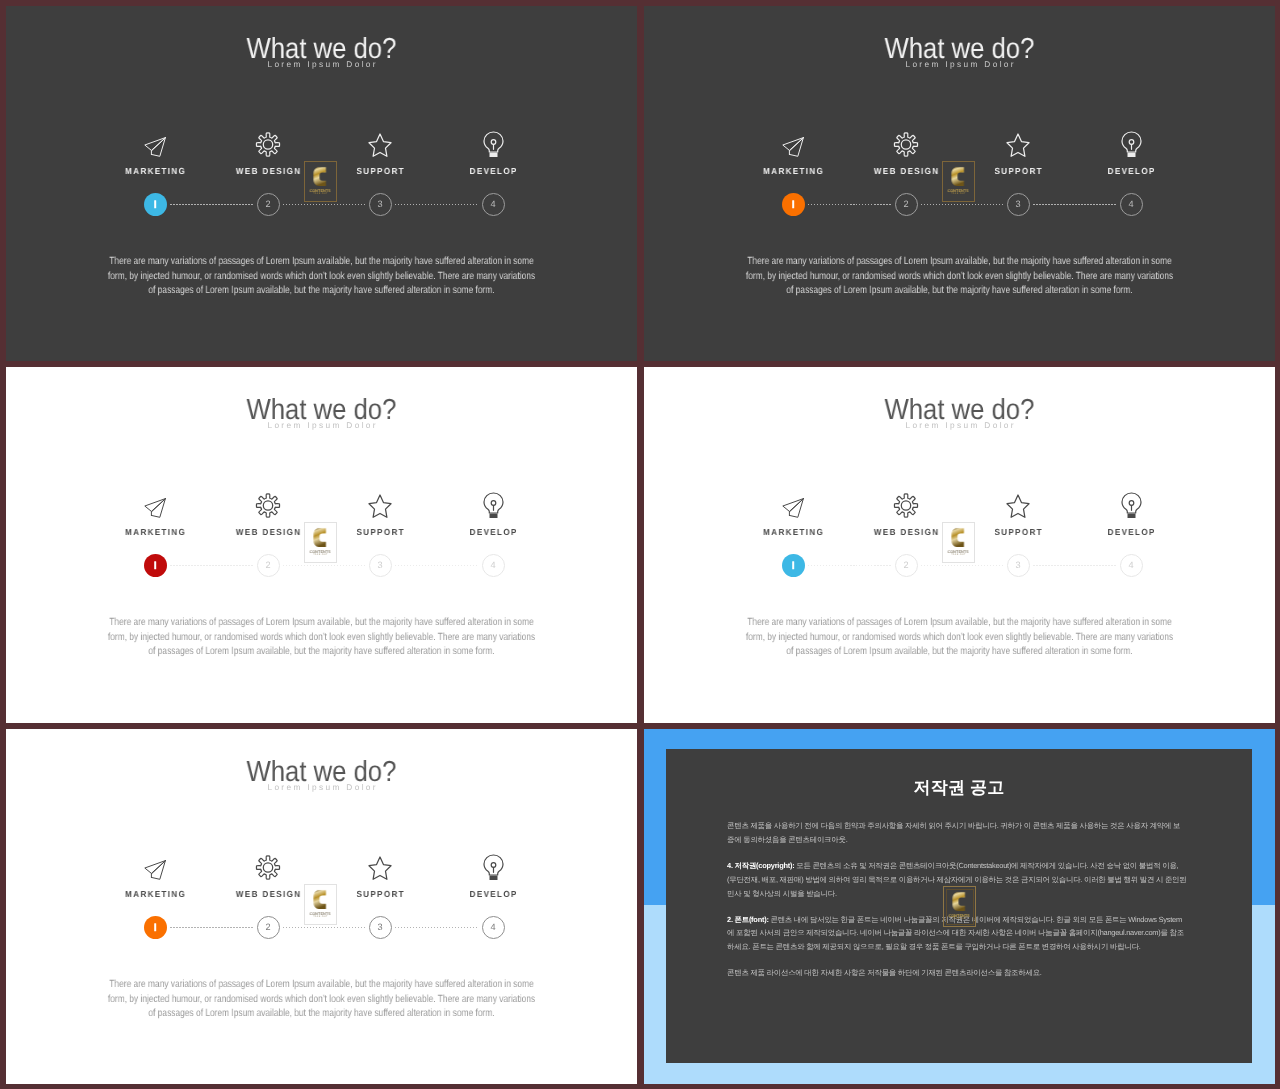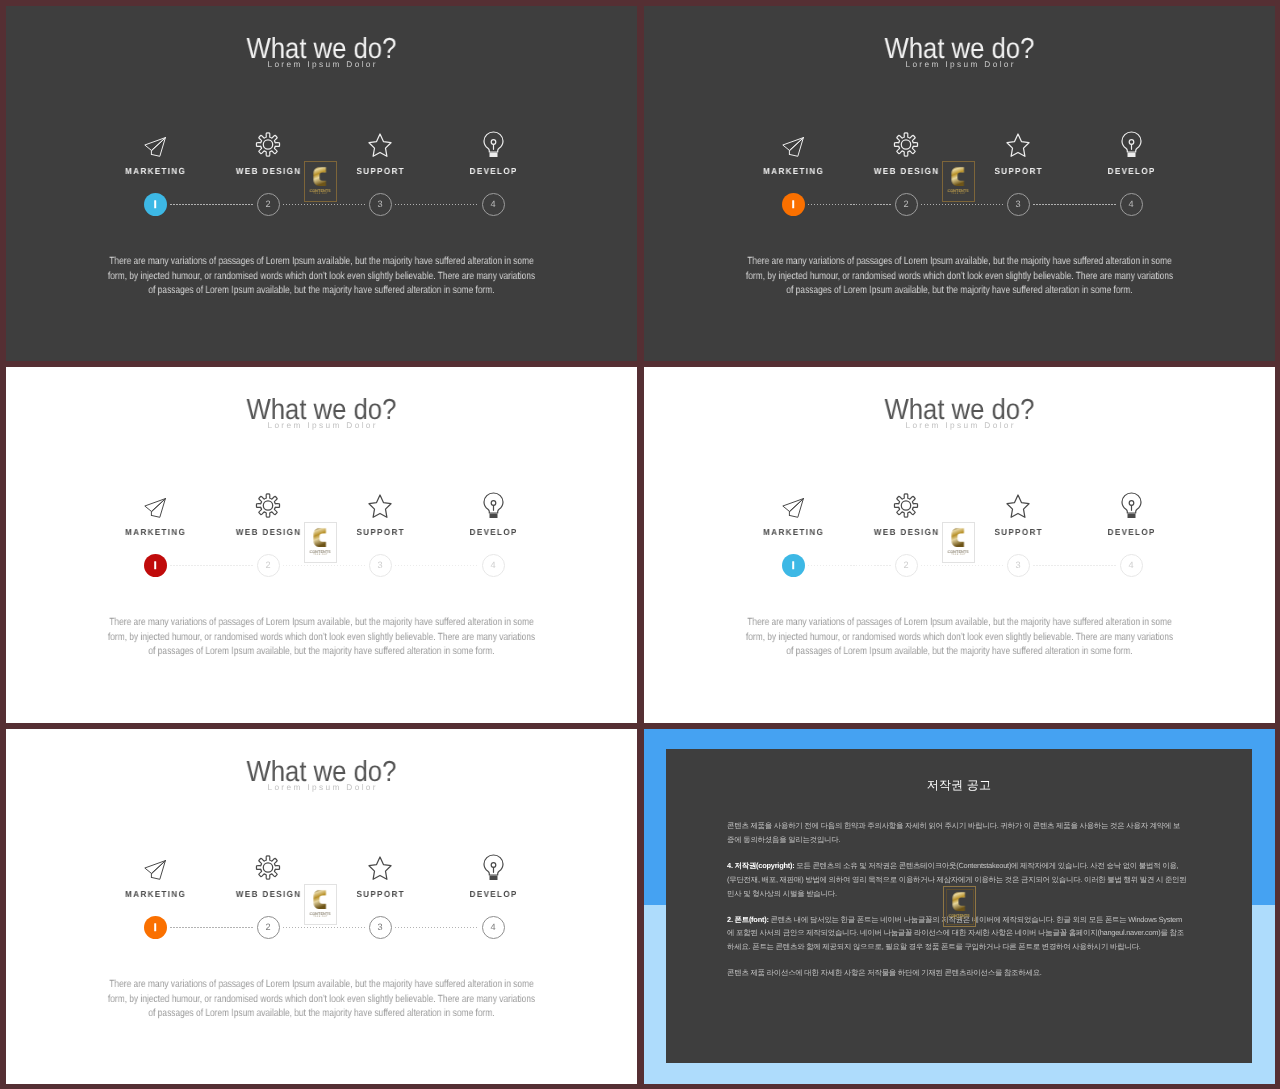--- a/index.html
+++ b/index.html
@@ -67,21 +67,21 @@
   .logo .cwrap{line-height:0;}
   .logo .vh{position:absolute;width:1px;height:1px;overflow:hidden;clip:rect(0,0,0,0);}
   .logo .nm{font-weight:bold;line-height:1;white-space:nowrap;transform:scaleX(.95);will-change:transform;}
   .logo .tg{line-height:1;white-space:nowrap;will-change:opacity;}
 
   
   .cpT{position:absolute;left:0;top:0;right:0;height:176px;background:#45a2f2;}
   .cpB{position:absolute;left:0;top:176px;right:0;bottom:0;background:#aedcfc;}
   .cpCard{position:absolute;left:22px;top:20px;right:23px;bottom:21px;background:#3e3e3e;}
   .cpTitle{position:absolute;left:0;right:0;top:30px;text-align:center;color:#ffffff;will-change:opacity;
-           font-size:12px;font-weight:normal;letter-spacing:.2px;line-height:1;}
+           font-size:17px;font-weight:bold;letter-spacing:.2px;line-height:1;}
   .cpBody{position:absolute;left:61px;right:65px;top:70px;color:#c6c6c6;will-change:opacity;
           font-size:7.45px;line-height:13.85px;letter-spacing:-0.25px;}
   .cpBody p{margin:0 0 12.2px 0;}
   .cpBody b{color:#ffffff;font-weight:bold;}
 </style>
 </head>
 <body>
 
 <div class="grid">
 <div class="slide dark">
@@ -503,21 +503,21 @@
         </div>
       </div>
 <div class="para">There are many variations of passages of Lorem Ipsum available, but the majority have suffered alteration in some form, by injected humour, or randomised words which don’t look even slightly believable. There are many variations of passages of Lorem Ipsum available, but the majority have suffered alteration in some form.</div>
 </div>
 <div class="slide">
 <div class="cpT"></div>
 <div class="cpB"></div>
 <div class="cpCard">
 <div class="cpTitle">저작권 공고</div>
 <div class="cpBody">
-<p>콘텐츠 제품을 사용하기 전에 다음의 한약과 주의사항을 자세히 읽어 주시기 바랍니다. 귀하가 이 콘텐츠 제품을 사용하는 것은 사용자 계약에 보증에 동의하셨음을 알리는것입니다.</p>
+<p>콘텐츠 제품을 사용하기 전에 다음의 한약과 주의사항을 자세히 읽어 주시기 바랍니다. 귀하가 이 콘텐츠 제품을 사용하는 것은 사용자 계약에 보증에 동의하셨음을 콘텐츠테이크아웃.</p>
 <p><b>4. 저작권(copyright):</b><span> 모든 콘텐츠의 소유 및 저작권은 콘텐츠테이크아웃(Contentstakeout)에 제작자에게 있습니다. 사전 승낙 없이 불법적 이용, (무단전재, 배포, 재판매) 방법에 의하여 영리 목적으로 이용하거나 제삼자에게 이용하는 것은 금지되어 있습니다. 이러한 불법 행위 발견 시 준인된 민사 및 형사상의 시벌을 받습니다.</span></p>
 <p><b>2. 폰트(font):</b><span> 콘텐츠 내에 담서있는 한글 폰트는 네이버 나눔글꼴의 저작권은 네이버에 제작되었습니다. 한글 외의 모든 폰트는 Windows System에 포함된 사서의 금안으 제작되었습니다. 네이버 나눔글꼴 라이선스에 대한 자세한 사항은 네이버 나눔글꼴 홈페이지(hangeul.naver.com)를 참조하세요. 폰트는 콘텐츠와 함께 제공되지 않으므로, 필요할 경우 정품 폰트를 구입하거나 다른 폰트로 변경하여 사용하시기 바랍니다.</span></p>
 <p>콘텐츠 제품 라이선스에 대한 자세한 사항은 저작물을 하단에 기재된 콘텐츠라이선스를 참조하세요.</p>
 </div>
 </div>
 <div style="position:absolute;left:299px;top:157px;">
         <div class="logo" style="width:33px;height:41px;border:1px solid #8f7645;background:transparent;">
           <div class="inner" style="border:1px solid #5d4c2e;">
             <div class="cwrap"><svg width="15" height="23" viewBox="0 0 44 58">
                 <defs>

